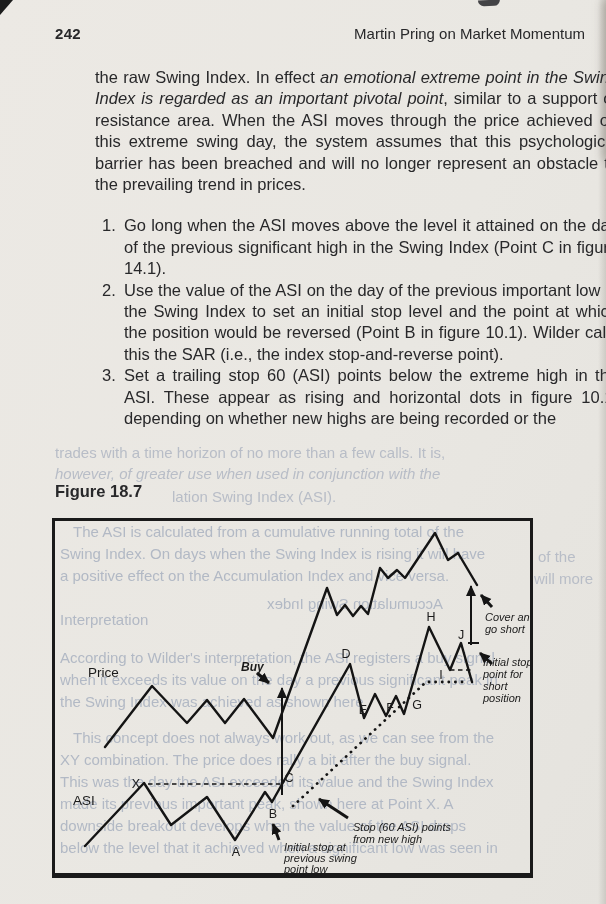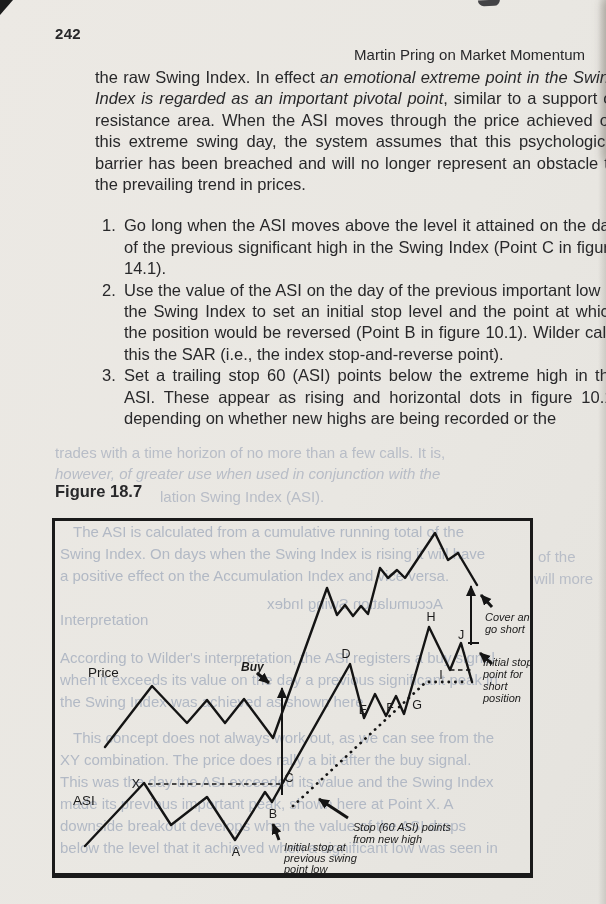--- a/index.html
+++ b/index.html
@@ -11,21 +11,21 @@
   .edge-right{position:absolute;top:0;right:0;width:16px;height:100%;
     background:linear-gradient(to right,rgba(170,166,158,0),rgba(158,154,146,.7));}
   .edge-right-top{position:absolute;top:0;right:0;width:12px;height:160px;
     background:rgba(130,126,118,.45);filter:blur(5px);}
   .corner-tl{position:absolute;left:0;top:0;width:13px;height:15px;background:#1c1c1c;
     clip-path:polygon(0 0,100% 0,0 100%);}
   .smudge-top{position:absolute;left:478px;top:0;width:22px;height:6px;background:#26262a;
     border-radius:0 0 8px 8px;transform:rotate(-2deg);opacity:.85;}
   .running-head{position:absolute;top:25px;left:55px;right:29px;height:20px;font-size:15px;}
   .page-number{font-weight:700;float:left;letter-spacing:.3px;}
-  .head-title{float:right;margin-top:21px;}
+  .head-title{float:right;}
   .body-text{position:absolute;left:55px;top:67px;width:523px;
     font-size:16.5px;line-height:21.4px;text-align:justify;margin-left:40px;}
   .body-text p{margin:0;}
   .p2{text-indent:33px;}
   .list{margin-top:20px;}
   .li{display:flex;padding-left:7px;}
   .li .num{flex:0 0 22px;}
   .li .txt{flex:1;text-align:justify;}
   .fig-label{position:absolute;left:55px;top:482px;font-size:16.5px;font-weight:700;}
   .figure-box{position:absolute;left:52px;top:518px;width:481px;height:360px;
@@ -157,18 +157,18 @@
         <text class="anno" x="229" y="330">Initial stop at</text>
         <text class="anno" x="229" y="341">previous swing</text>
         <text class="anno" x="229" y="352">point low</text>
       </g>
     </svg>
   </div>
 
   <div id="page-ghosts">
       <div class="ghost" style="left: 55px; top: 444px;">trades with a time horizon of no more than a few calls. It is,</div>
       <div class="ghost" style="left: 55px; top: 465px; font-style: italic;">however, of greater use when used in conjunction with the</div>
-      <div class="ghost" style="left: 160px; top: 488px;">lation Swing Index (ASI).</div>
+      <div class="ghost" style="left: 172px; top: 488px;">lation Swing Index (ASI).</div>
       <div class="ghost" style="left: 538px; top: 548px;">of the</div>
       <div class="ghost" style="left: 534px; top: 570px;">will more</div>
     </div>
 
 </div>
 
 </body></html>

